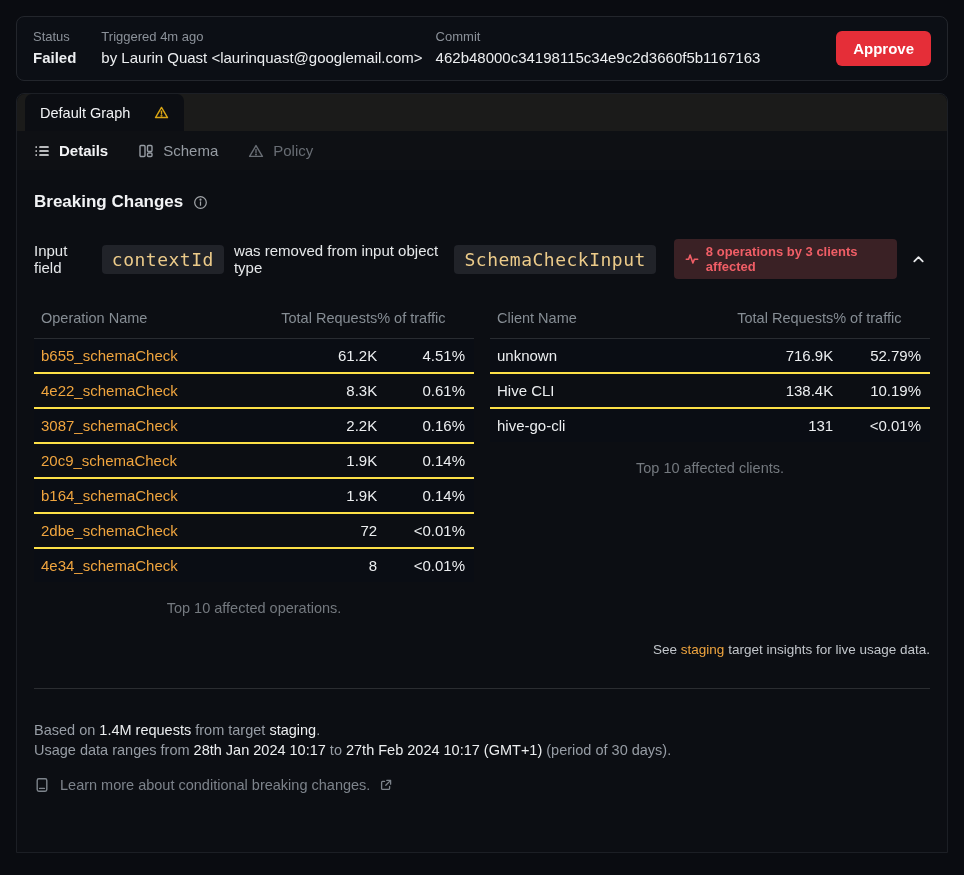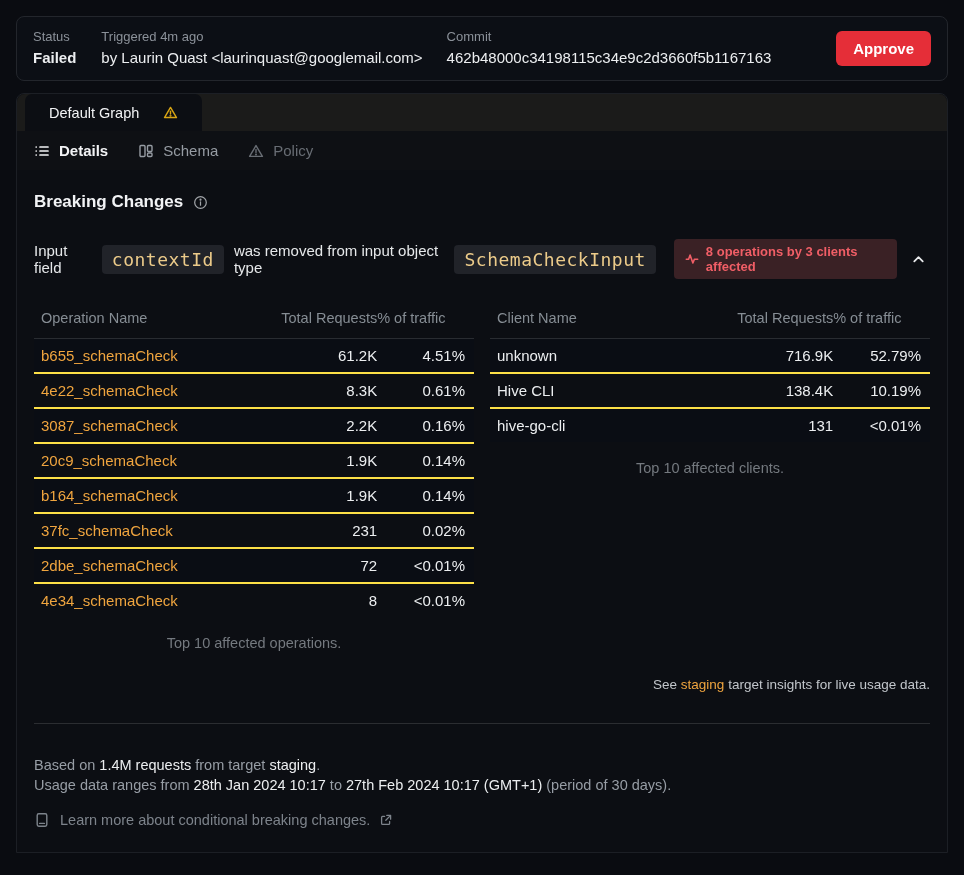--- a/index.html
+++ b/index.html
@@ -20,21 +20,21 @@
     border-radius:8px;
     padding:12px 16px;
     display:flex;
     align-items:center;
   }
   .meta-group { display:flex; flex-direction:column; gap:3px; }
   .meta-label { font-size:13px; color:#8b9199; line-height:16px; }
   .meta-value { font-size:15px; color:#eceef0; line-height:20px; }
   .meta-value.strong { font-weight:700; }
   .gap-a { margin-left:25px; }
-  .gap-b { margin-left:24px; }
+  .gap-b { margin-left:13px; }
   .approve-btn {
     margin-left:auto;
     background:#e52e38;
     color:#ffffff;
     border:none;
     border-radius:6px;
     font-family:inherit;
     font-size:15px;
     font-weight:700;
     padding:9px 17px;
@@ -58,21 +58,21 @@
     display:flex;
     align-items:stretch;
     padding-left:8px;
   }
   .graph-tab {
     background:#0c0e13;
     border-radius:7px 7px 0 0;
     display:flex;
     align-items:center;
     gap:24px;
-    padding:0 24px;
+    padding:0 15px;
     font-size:14.5px;
     color:#f2f3f5;
     cursor:pointer;
   }
   .nav-row {
     background:#0e1014;
     display:flex;
     align-items:center;
     gap:30px;
     padding:11px 17px;
@@ -300,25 +300,20 @@
                 <td class="c1"><a class="op-link">20c9_schemaCheck</a></td>
                 <td class="c2">1.9K</td>
                 <td class="c3">0.14%</td>
               </tr>
             <tr>
                 <td class="c1"><a class="op-link">b164_schemaCheck</a></td>
                 <td class="c2">1.9K</td>
                 <td class="c3">0.14%</td>
               </tr>
             <tr>
-                <td class="c1"><a class="op-link">37fc_schemaCheck</a></td>
-                <td class="c2">231</td>
-                <td class="c3">0.02%</td>
-              </tr>
-            <tr>
                 <td class="c1"><a class="op-link">2dbe_schemaCheck</a></td>
                 <td class="c2">72</td>
                 <td class="c3">&lt;0.01%</td>
               </tr>
             <tr>
                 <td class="c1"><a class="op-link">4e34_schemaCheck</a></td>
                 <td class="c2">8</td>
                 <td class="c3">&lt;0.01%</td>
               </tr>
           </tbody>

